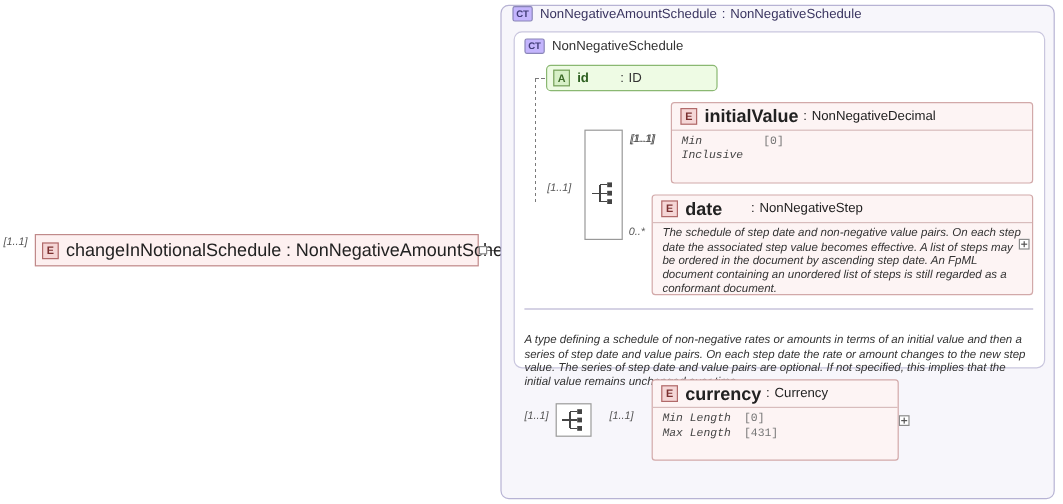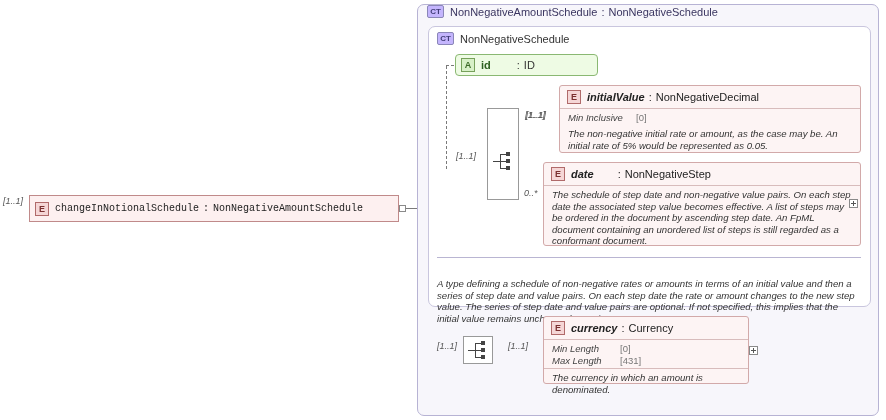--- a/index.html
+++ b/index.html
@@ -66,24 +66,23 @@
   .tag-ct {
     background: #c4b5fd;
     border: 1px solid #8a86b8;
     color: #413c78;
     width: 17px;
     height: 13px;
     border-radius: 2px;
     font-size: 8px;
   }
   .node-label {
-    font-size: 10px;
+    font-size: 15px;
     color: #222222;
     white-space: nowrap;
-    font-family: Liberation Mono, monospace;
   }
 
   
   .ct-outer {
     position: absolute;
     box-sizing: border-box;
     background: #f7f6fb;
     border: 1px solid #b7b3d4;
     border-radius: 7px;
   }
@@ -144,34 +143,34 @@
   .detail-head {
     display: flex;
     align-items: center;
     height: 22px;
     border-bottom: 1px solid #d8bcbc;
     padding-left: 2px;
   }
   .detail-head .name {
     font-weight: bold;
     color: #222222;
-    font-size: 11px;
-    font-style: italic;
+    font-size: 15px;
   }
   .detail-head .type {
     color: #222222;
     font-size: 11px;
   }
   .facets {
     padding: 3px 6px 1px 8px;
     font-size: 9.5px;
   }
   .facet-row {
     display: flex;
     line-height: 12px;
+    font-family: Liberation Mono, monospace;
   }
   .facet-name {
     font-style: italic;
     color: #444444;
     width: 68px;
     flex: 0 0 auto;
   }
   .facet-val {
     color: #777777;
   }
@@ -357,21 +356,20 @@
       <span class="name">initialValue</span>
       <span class="type" style="margin:0 4px;">:</span>
       <span class="type">NonNegativeDecimal</span>
     </div>
     <div class="facets">
       <div class="facet-row">
         <span class="facet-name">Min Inclusive</span>
         <span class="facet-val">[0]</span>
       </div>
     </div>
-    <div class="doc">The non-negative initial rate or amount, as the case may be. An initial rate of 5% would be represented as 0.05.</div>
   </div>
 
   <div class="detail" style="left:543px; top:162px; width:318px; height:84px;">
     <div class="detail-head">
       <span class="tag tag-e">E</span>
       <span class="name">date</span>
       <span class="type" style="margin-left:24px; margin-right:4px;">:</span>
       <span class="type">NonNegativeStep</span>
     </div>
     <div class="doc">The schedule of step date and non-negative value pairs. On each step date the associated step value becomes effective. A list of steps may be ordered in the document by ascending step date. An FpML document containing an unordered list of steps is still regarded as a conformant document.</div>
@@ -390,18 +388,17 @@
     <div class="facets">
       <div class="facet-row">
         <span class="facet-name">Min Length</span>
         <span class="facet-val">[0]</span>
       </div>
       <div class="facet-row">
         <span class="facet-name">Max Length</span>
         <span class="facet-val">[431]</span>
       </div>
     </div>
-    <div class="doc doc-sep">The currency in which an amount is denominated.</div>
   </div>
   <div class="mult" style="left:508px; top:341px;">[1..1]</div>
   <div class="expander plus" style="left:749px; top:346px;"></div>
 
 </div>
 
 </body></html>

